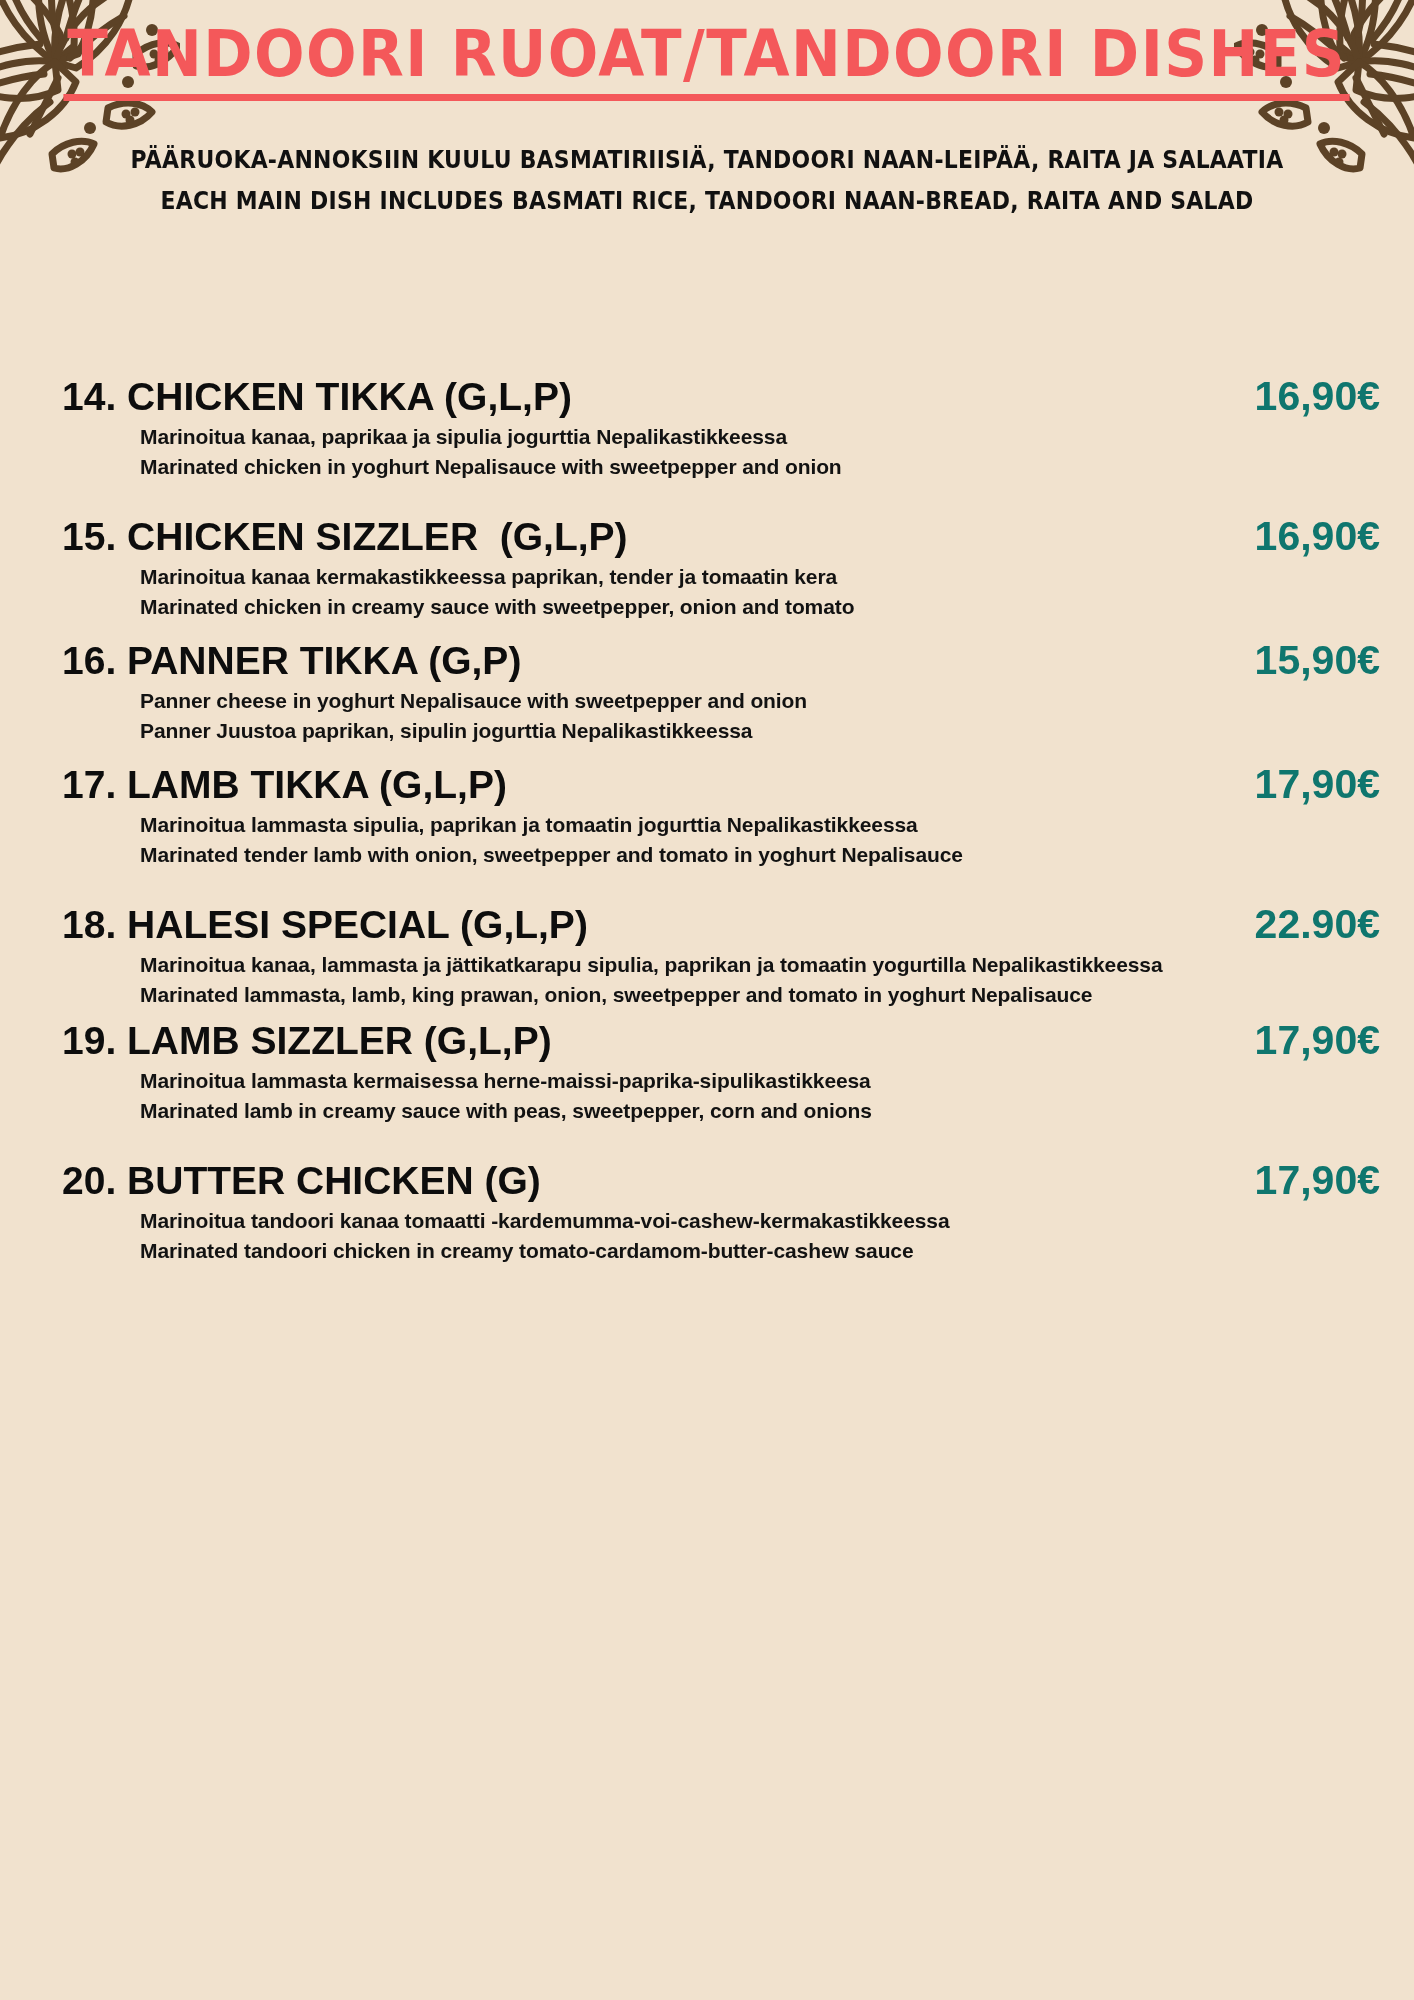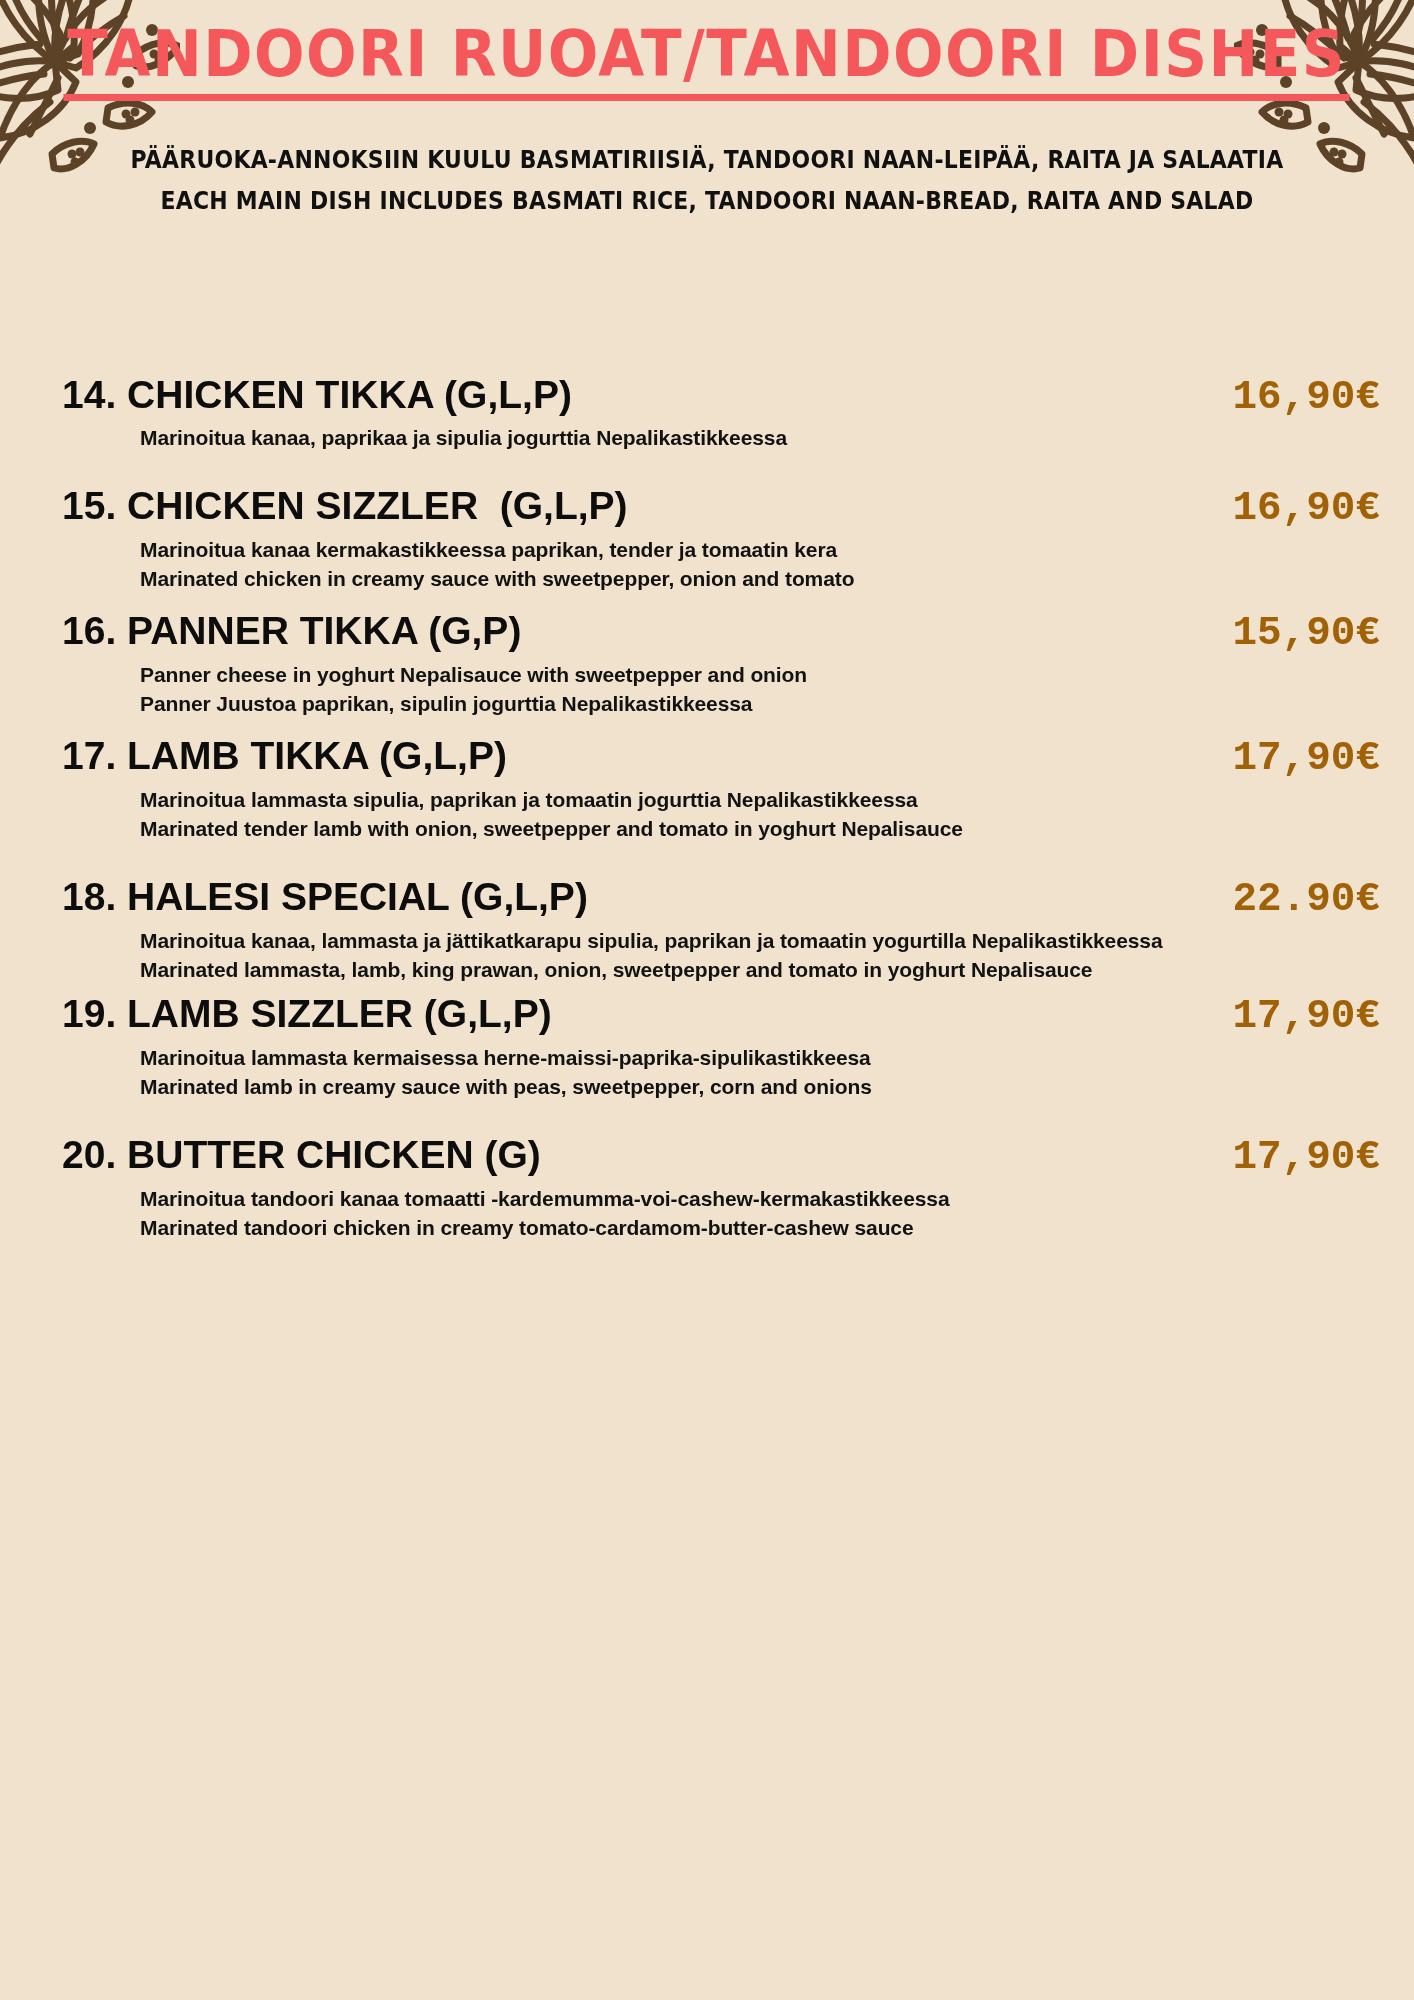--- a/index.html
+++ b/index.html
@@ -92,25 +92,25 @@
   .item-name {
     font-family: "Liberation Sans", sans-serif;
     font-weight: bold;
     font-size: 39px;
     line-height: 1.18;
     color: #0d0d0d;
     letter-spacing: 0px;
     white-space: pre;
   }
   .item-price {
-    font-family: Liberation Mono, monospace;
+    font-family: Liberation Sans, sans-serif;
     font-weight: bold;
     font-size: 41px;
     line-height: 1.18;
-    color: #a16207;
+    color: #0f766e;
     white-space: nowrap;
     flex: 0 0 auto;
   }
 
   .desc-block {
     margin-left: 78px;
     margin-top: 2px;
   }
   .desc {
     font-family: "Liberation Sans", sans-serif;
@@ -220,20 +220,21 @@
 
   <div class="menu">
 
     <div class="item">
       <div class="item-head">
         <div class="item-name">14. CHICKEN TIKKA (G,L,P)</div>
         <div class="item-price">16,90€</div>
       </div>
       <div class="desc-block">
         <div class="desc fi">Marinoitua kanaa, paprikaa ja sipulia jogurttia Nepalikastikkeessa</div>
+        <div class="desc en">Marinated chicken in yoghurt Nepalisauce with sweetpepper and onion</div>
       </div>
     </div>
 
     <div class="gap-lg"></div>
 
     <div class="item">
       <div class="item-head">
         <div class="item-name">15. CHICKEN SIZZLER  (G,L,P)</div>
         <div class="item-price">16,90€</div>
       </div>

